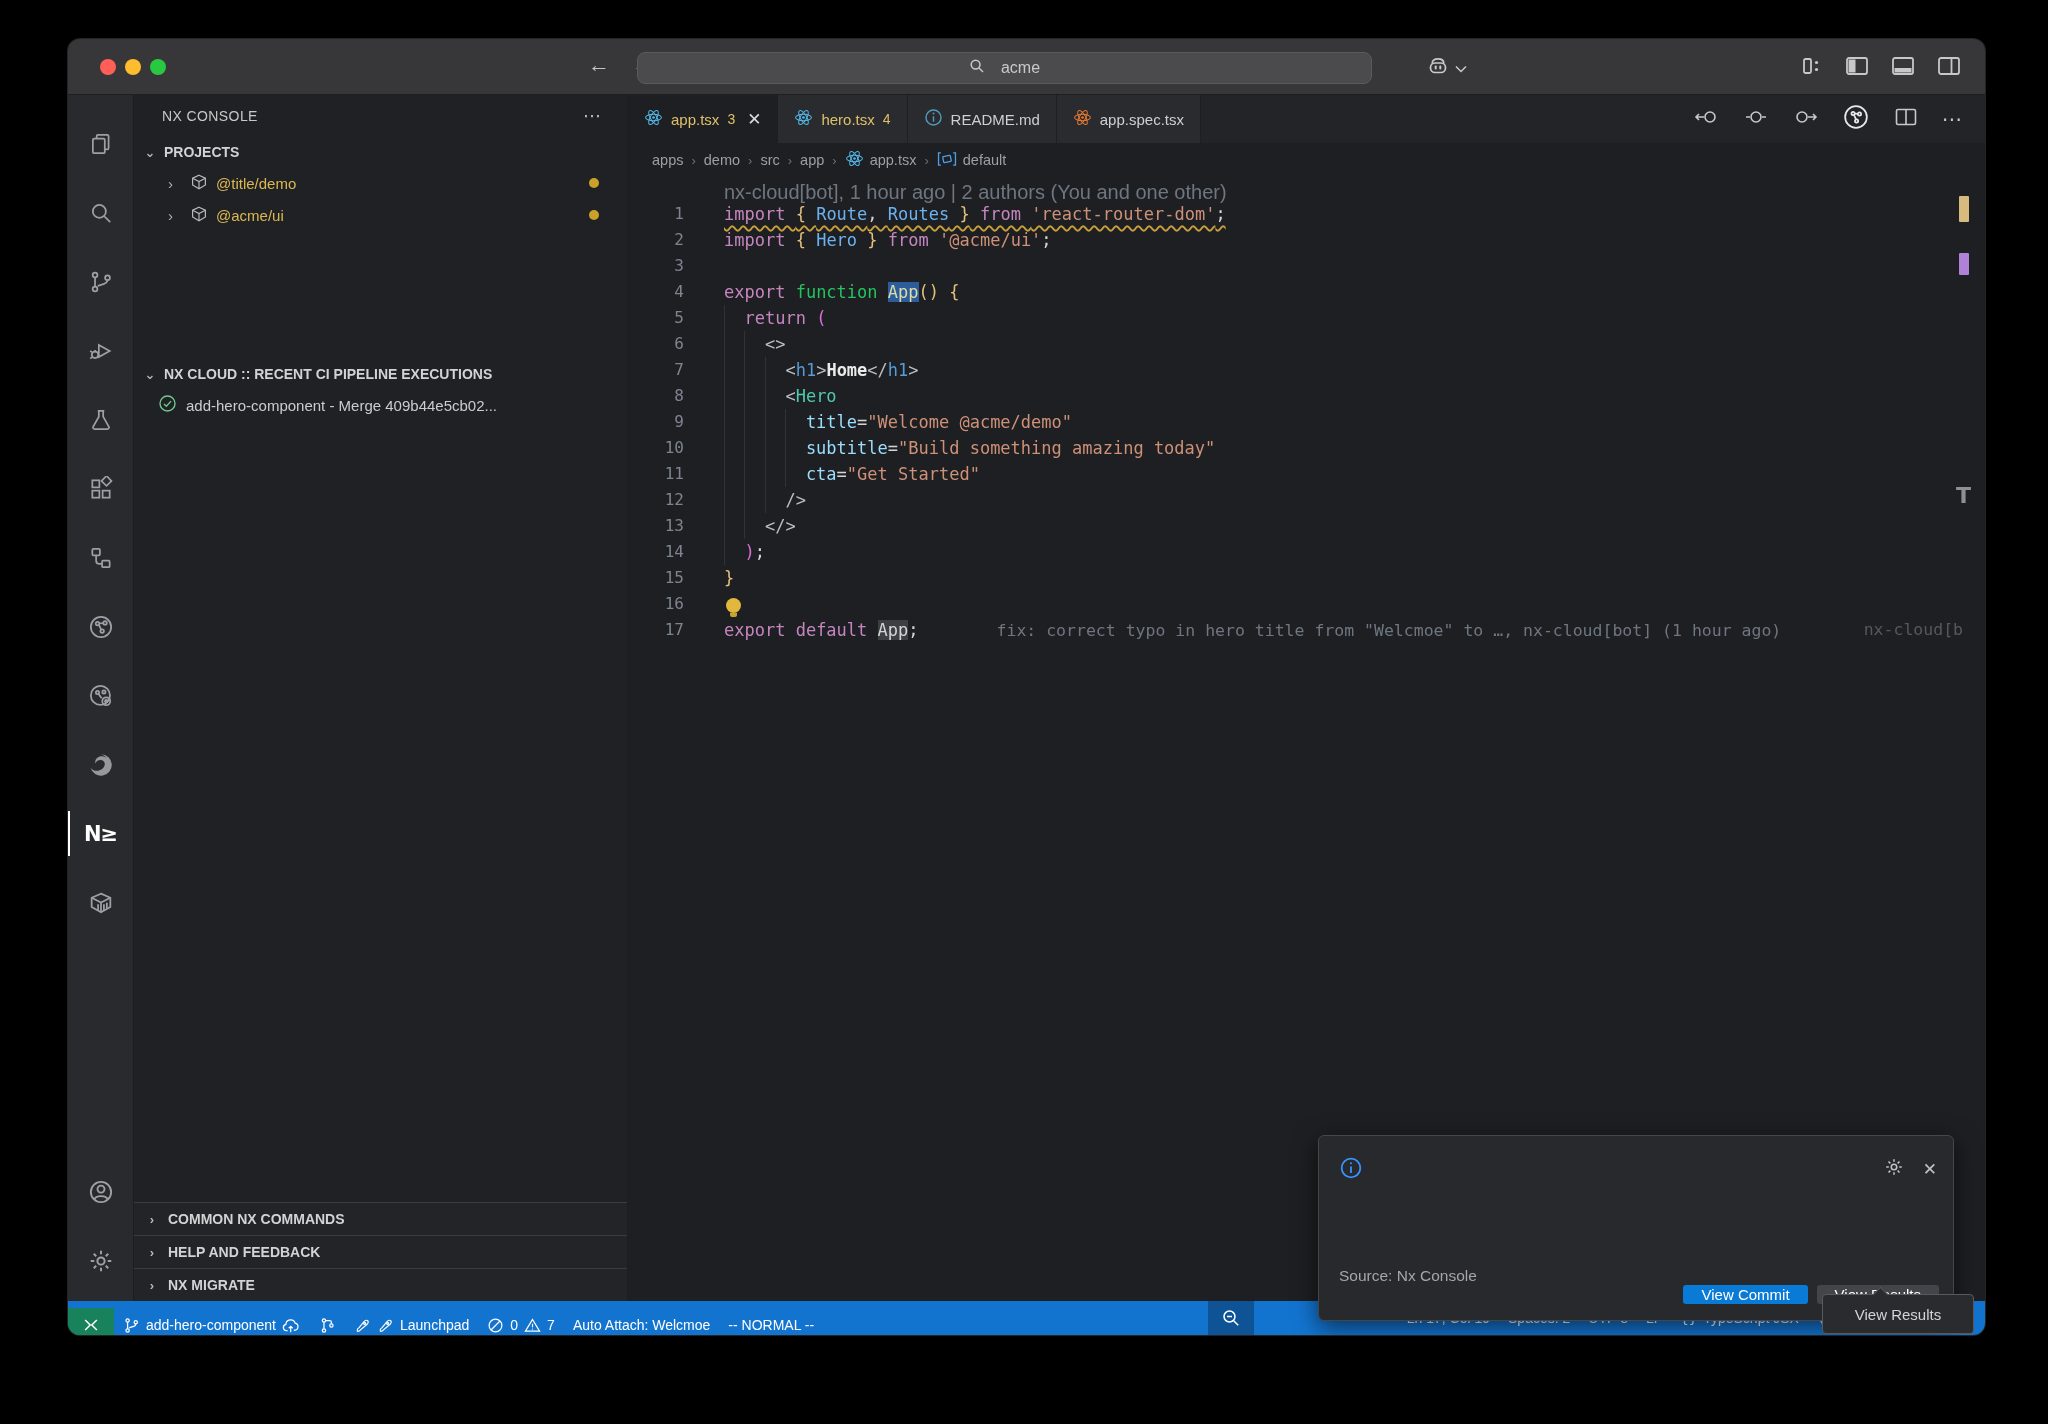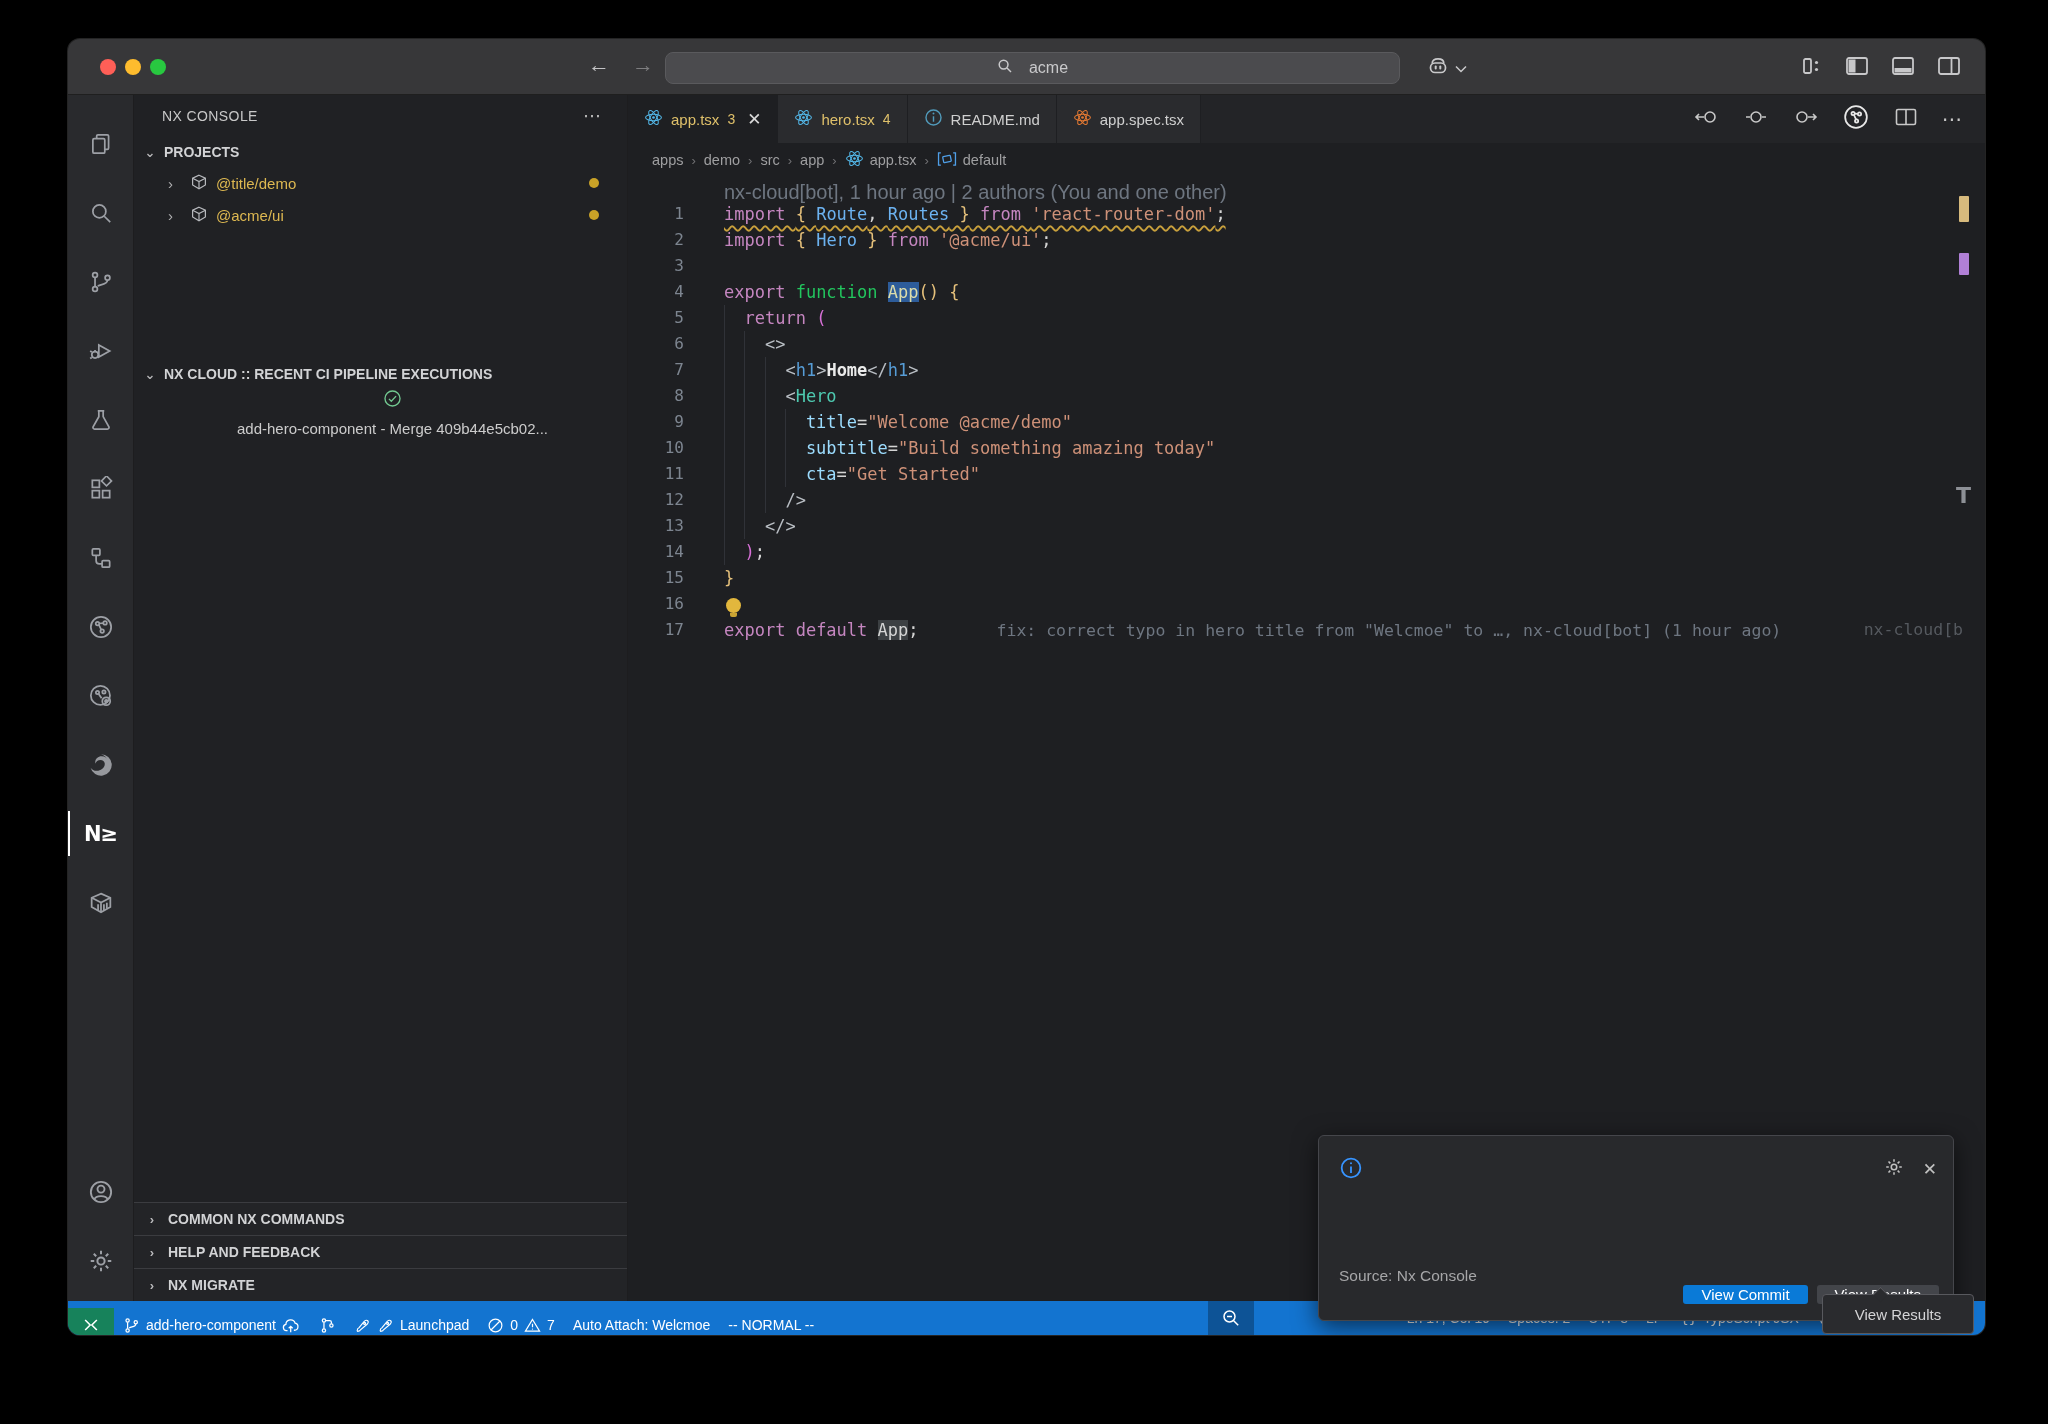--- a/index.html
+++ b/index.html
@@ -10,21 +10,21 @@
     box-shadow:0 0 0 1px rgba(255,255,255,.14), 0 30px 80px rgba(0,0,0,.8); }
 
   
   .titlebar { position:relative; height:56px; background:#373739; border-bottom:1px solid #1f1f1f; }
   .traffic { position:absolute; top:20px; left:32px; display:flex; gap:9px; }
   .traffic span { width:16px; height:16px; border-radius:50%; display:block; }
   .tl-close{background:#ff5f57}.tl-min{background:#febc2e}.tl-zoom{background:#28c840}
   .nav-arrows { position:absolute; left:520px; top:13px; display:flex; gap:22px;
     color:#c3c3c5; font-size:22px; }
   .nav-arrows .dim{color:#7e7e80;}
-  .searchbox { position:absolute; left:597px; top:13px; width:735px; height:32px;
+  .searchbox { position:absolute; left:569px; top:13px; width:735px; height:32px;
     background:#4b4b4e; border:1px solid #5a5a5d; border-radius:8px; display:flex;
     align-items:center; justify-content:center; color:#c9c9cb; font-size:16px; gap:16px; }
   .copilot-menu { position:absolute; left:1358px; top:15px; display:flex; align-items:center;
     gap:5px; color:#c9c9cb; }
   .tb-icons { position:absolute; right:24px; top:16px; display:flex; gap:22px; align-items:center; }
   .tb-icons svg { display:block; }
 
   
   .main { position:absolute; top:56px; left:0; right:0; bottom:34px; display:flex; }
   .activitybar { width:66px; background:#292a2d; border-right:1px solid #1d1d1f;
@@ -47,21 +47,21 @@
   .sb-section-header { height:30px; display:flex; align-items:center; gap:6px; padding-left:8px;
     font-size:14px; font-weight:bold; color:#d2d3d5; }
   .sb-chev { color:#b9b9bb; font-size:13px; width:16px; text-align:center; }
   .sb-item { height:32px; display:flex; align-items:center; gap:8px; padding-left:34px;
     font-size:15px; position:relative; }
   .sb-item .twisty { color:#b0b0b2; font-size:15px; width:14px; }
   .sb-item.gold { color:#ddb851; }
   .sb-dot { position:absolute; right:28px; width:10px; height:10px; border-radius:50%;
     background:#c9a227; }
   .sb-cloud-item { height:32px; display:flex; align-items:center; gap:9px; padding-left:24px;
-    font-size:15px; color:#cccccc; white-space:nowrap;flex-direction:column; }
+    font-size:15px; color:#cccccc; white-space:nowrap; }
   .sb-bottom { position:absolute; bottom:0; left:0; right:0; }
   .sb-bottom .row { height:33px; border-top:1px solid #3b3c40; display:flex; align-items:center;
     gap:8px; padding-left:10px; font-size:14px; font-weight:bold; color:#d2d3d5; background:#232427; }
   .gap-cloud { height:128px; }
 
   
   .editor { flex:1; position:relative; background:#1e1f22; min-width:0; }
   .tabbar { height:48px; background:#232427; display:flex; align-items:stretch; position:relative; }
   .tab { display:flex; align-items:center; gap:8px; padding:0 16px; font-size:15px;
     background:#2a2b2e; border-right:1px solid #1e1f22; color:#9d9d9f; }

